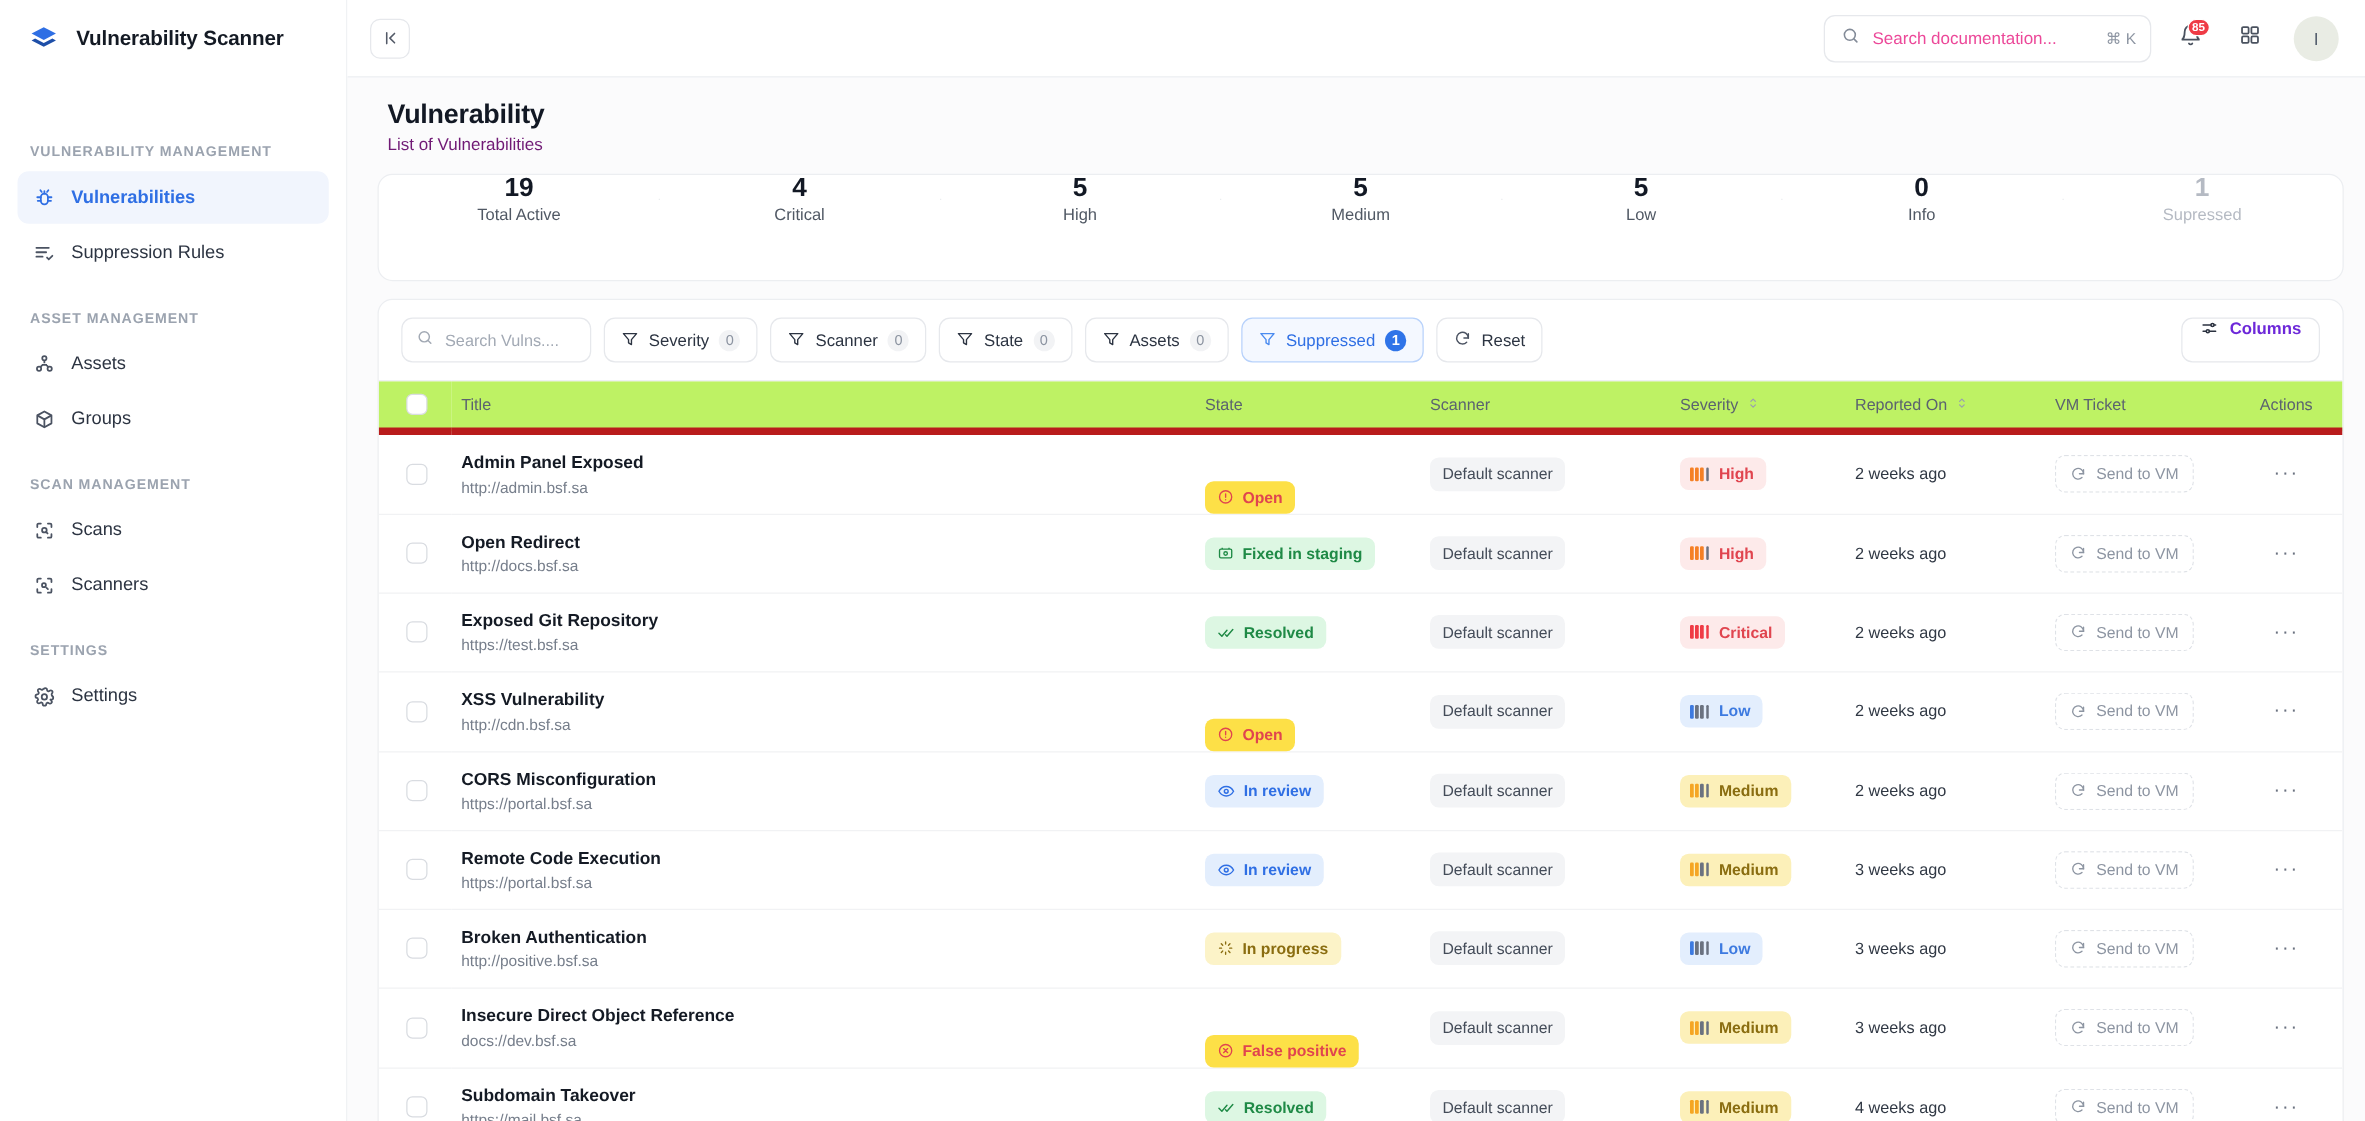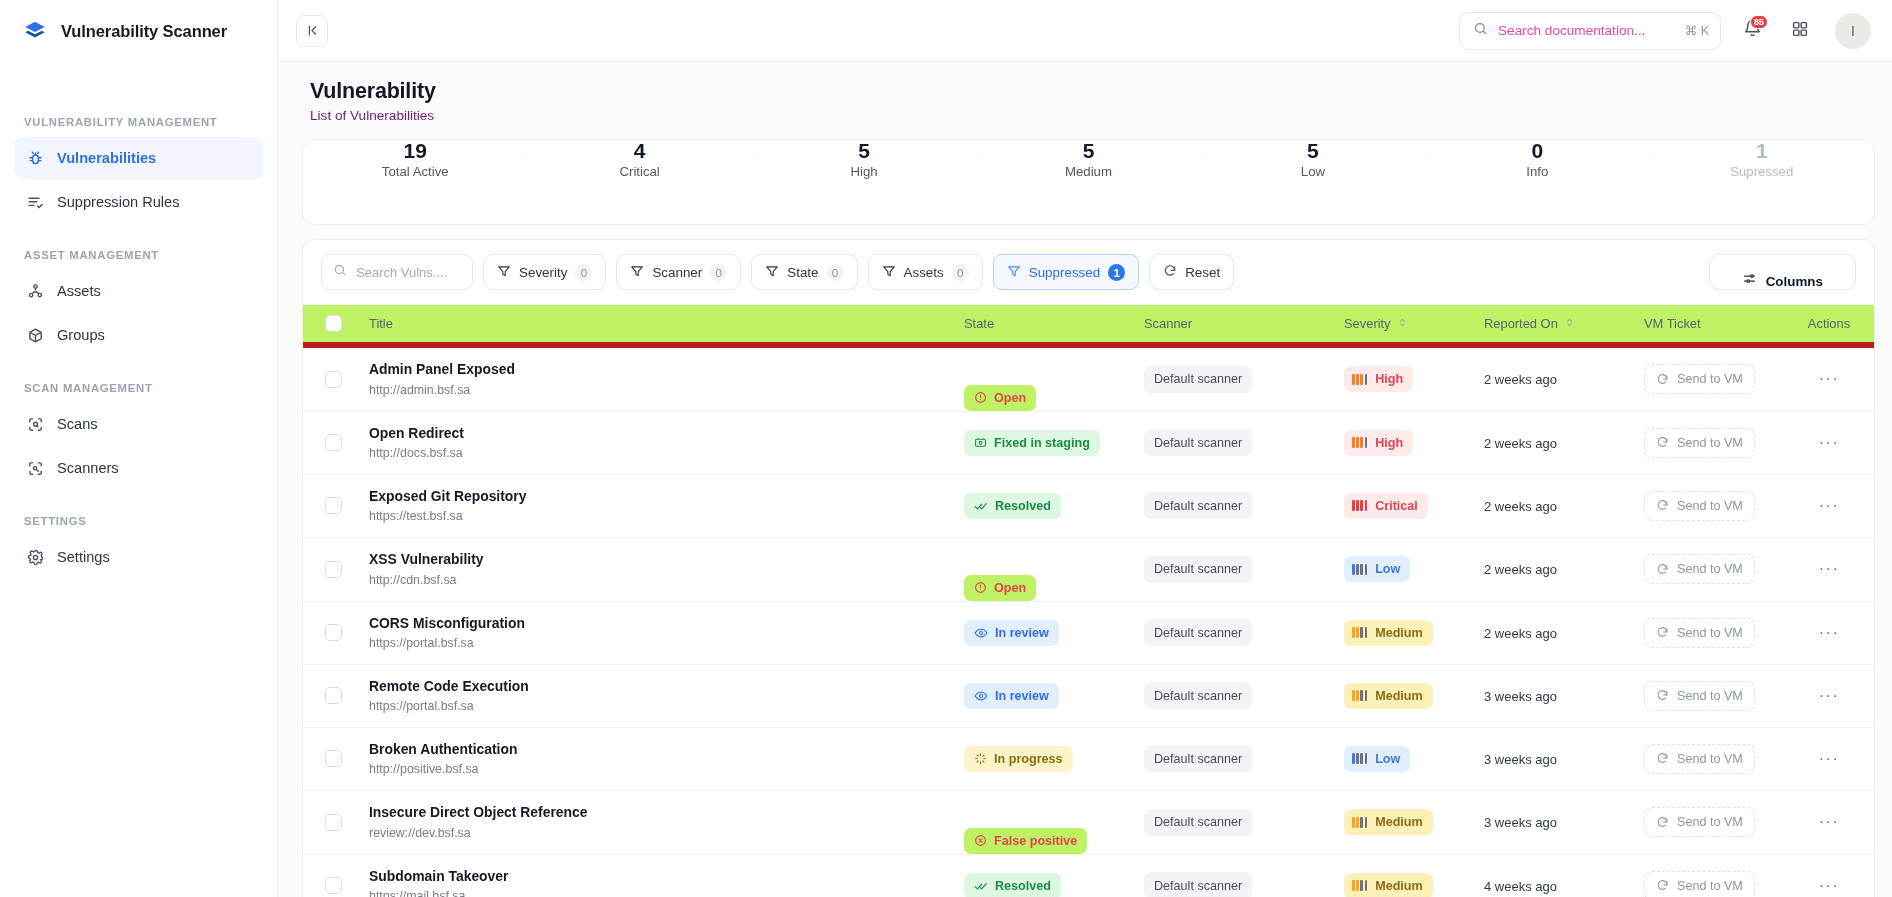--- a/index.html
+++ b/index.html
@@ -125,23 +125,23 @@
   .chip .cnt {
     font-size: 11.6px; color: #8c94a1; background: #f2f3f5;
     min-width: 17px; height: 17px; border-radius: 9px;
     display: flex; align-items: center; justify-content: center; padding: 0 4px;
   }
   .chip.active { border-color: #b8d2fb; background: #f4f8ff; color: #2f6fe4; align-items: center; }
   .chip.active svg { color: #4a8bf0; }
   .chip.active .cnt { background: #2f74e8; color: #fff; font-weight: 600; }
   .toolbar-spacer { flex: 1; }
   .columns-btn {
-    display: flex; align-items: flex-end; gap: 9px;
-    height: 36px; padding: 0 32px; border: 1px solid #e6e8ec; border-radius: 9px;
-    background: #fff; font-size: 13.4px; color: #0f172a; font-weight: 600; cursor: pointer;
+    display: flex; align-items: flex-start; gap: 9px;
+    height: 36px; padding: 0 14px; border: 1px solid #e6e8ec; border-radius: 9px;
+    background: #fff; font-size: 13.4px; color: #6d28d9; font-weight: 600; cursor: pointer;
   }
 
   table.vt { width: 100%; border-collapse: collapse; table-layout: fixed; }
   table.vt thead th {
     background: #bef264; border-top: 1px solid #eef0f2; border-bottom: 6px solid #b91c1c;
     height: 40px; font-size: 12.9px; font-weight: 500; color: #5b636f;
     text-align: left; padding: 0 8px; vertical-align: middle;
   }
   .th-inner { display: flex; align-items: center; gap: 6px; }
   col.c-check { width: 58px; } col.c-title { width: 595px; }
@@ -158,21 +158,21 @@
   }
   .chk.head { margin-left: 14px; }
   .row-title { font-size: 13.9px; font-weight: 600; color: #141a24; line-height: 1.25; }
   .row-url { font-size: 12.4px; color: #767e8b; margin-top: 4px; }
 
   .pill {
     display: inline-flex; align-items: center; gap: 7px;
     height: 26px; padding: 0 10px; border-radius: 7px;
     font-size: 12.6px; font-weight: 600; white-space: nowrap;
   }
-  .pill.red   { background: #bef264; color: #e0454f; margin-top: 37px; }
+  .pill.red   { background: #fde047; color: #e0454f; margin-top: 37px; }
   .pill.green { background: #ddf7e3; color: #1f8a46; }
   .pill.blue  { background: #e3eefd; color: #2f6fe4; }
   .pill.yellow{ background: #fcf3c8; color: #8a6d10; }
 
   .scanner-tag {
     display: inline-flex; align-items: center; height: 27px; padding: 0 10px;
     background: #f3f4f6; border-radius: 7px; font-size: 12.6px; color: #444c59;
   }
 
   .sev {
@@ -822,21 +822,21 @@
                     <div class="act-btn">···</div>
                   </div>
                 </td>
               </tr>
               <tr>
                 <td>
                   <div class="chk"></div>
                 </td>
                 <td>
                   <div class="row-title">Insecure Direct Object Reference</div>
-                  <div class="row-url">review://dev.bsf.sa</div>
+                  <div class="row-url">docs://dev.bsf.sa</div>
                 </td>
                 <td><span class="pill red">
                     <span style="display: flex;">
                       <svg width="13" height="13" viewBox="0 0 24 24" fill="none" stroke="currentColor" stroke-width="2" stroke-linecap="round">
                         <circle cx="12" cy="12" r="9"></circle>
                         <path d="m9 9 6 6M15 9l-6 6"></path>
                       </svg>
                     </span>
                     <span>False positive</span>
                   </span></td>

